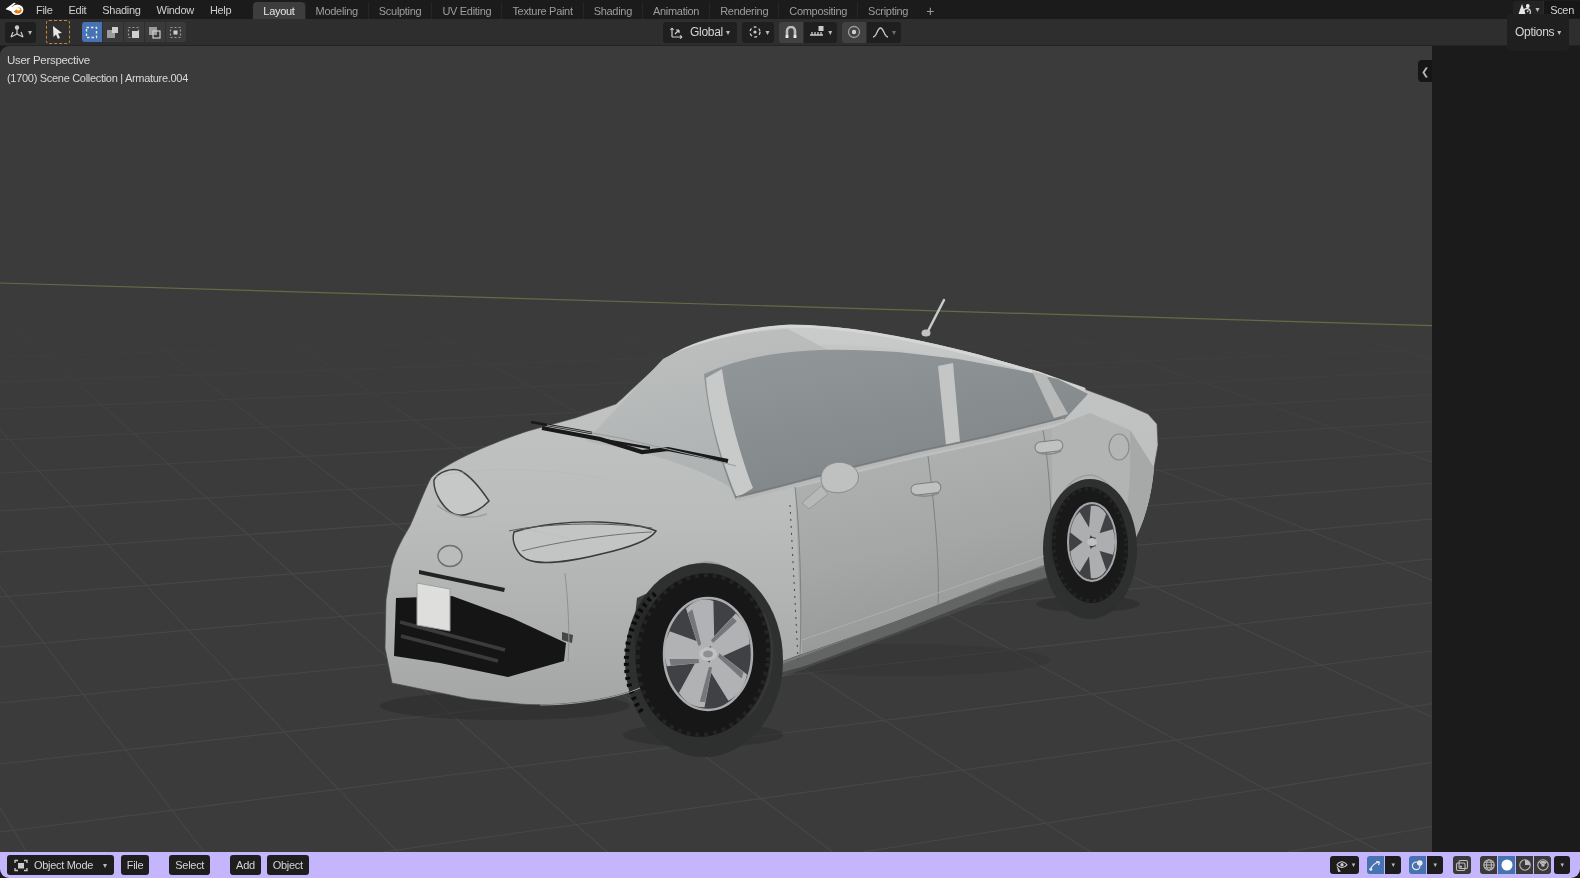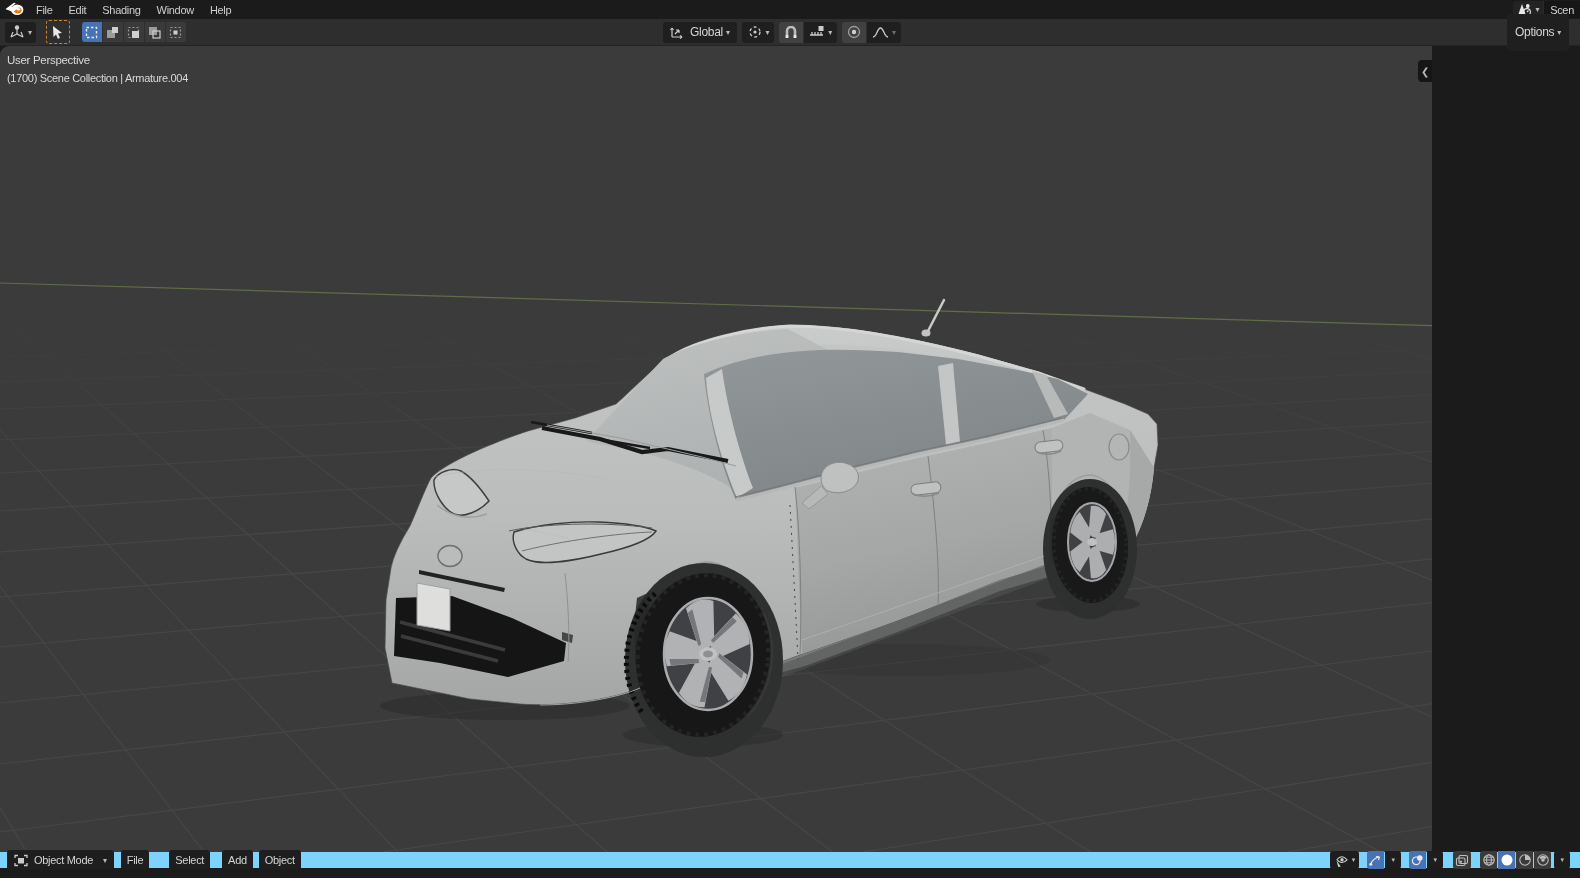--- a/index.html
+++ b/index.html
@@ -12,20 +12,33 @@
 <ellipse cx="13.4" cy="7.2" rx="1.7" ry="1.3" fill="#ffffff"></ellipse>
 <path d="M1.2,6.4 L8.6,0.9 C9.3,0.4 10.3,0.7 10.8,1.3 L6.4,4.9 L14,5.3 L8.1,9.9 L1.5,7.6 C0.8,7.3 0.7,6.8 1.2,6.4 Z" fill="#ffffff"></path>
 </g>
     </svg>
 <div style="display:flex;gap:0">
 <span style="padding:0 8px">File</span>
       <span style="padding:0 8px">Edit</span>
       <span style="padding:0 8px">Shading</span>
       <span style="padding:0 8px">Window</span>
       <span style="padding:0 8px">Help</span>
+</div>
+<div style="display:flex;margin-left:14px;align-items:flex-end;height:19px">
+<div style="background:#3d3d3d;color:#e5e5e5;padding:2px 10px;border-radius:4px 4px 0 0;height:17px;display:flex;align-items:center">Layout</div>
+      <div style="color:#9d9d9d;padding:2px 10px;border-left:1px solid #262626;height:17px;display:flex;align-items:center">Modeling</div>
+      <div style="color:#9d9d9d;padding:2px 10px;border-left:1px solid #262626;height:17px;display:flex;align-items:center">Sculpting</div>
+      <div style="color:#9d9d9d;padding:2px 10px;border-left:1px solid #262626;height:17px;display:flex;align-items:center">UV Editing</div>
+      <div style="color:#9d9d9d;padding:2px 10px;border-left:1px solid #262626;height:17px;display:flex;align-items:center">Texture Paint</div>
+      <div style="color:#9d9d9d;padding:2px 10px;border-left:1px solid #262626;height:17px;display:flex;align-items:center">Shading</div>
+      <div style="color:#9d9d9d;padding:2px 10px;border-left:1px solid #262626;height:17px;display:flex;align-items:center">Animation</div>
+      <div style="color:#9d9d9d;padding:2px 10px;border-left:1px solid #262626;height:17px;display:flex;align-items:center">Rendering</div>
+      <div style="color:#9d9d9d;padding:2px 10px;border-left:1px solid #262626;height:17px;display:flex;align-items:center">Compositing</div>
+      <div style="color:#9d9d9d;padding:2px 10px;border-left:1px solid #262626;height:17px;display:flex;align-items:center">Scripting</div>
+<div style="color:#9d9d9d;padding:0 8px;font-size:14px">+</div>
 </div>
 <div style="margin-left:auto;display:flex;align-items:center;height:19px">
 <div style="background:#232323;border-radius:4px 0 0 4px;height:17px;display:flex;align-items:center;padding:0 4px">
 <svg width="16" height="13" viewBox="0 0 16 13">
           <path d="M5,1 L8.5,11 L1.5,11 Z" fill="#e8e8e8"></path>
           <rect x="9" y="1" width="3.5" height="4" rx="1.6" fill="#e8e8e8"></rect>
           <circle cx="10" cy="9" r="3.4" fill="none" stroke="#e8e8e8" stroke-width="1.1"></circle>
           <path d="M10,9 l1.5,-1.5" stroke="#e8e8e8" stroke-width="1.1"></path>
         </svg>
 <span style="color:#b9b9b9;font-size:8px;margin-left:2px">▾</span>
@@ -390,34 +403,34 @@
 <path d="M77,173 l6,3.5 l-6,2.5 z"></path>
 </g>
 <g stroke="#e8e8e8" stroke-width="1.5" fill="none">
 <path d="M62,202 l3,-12 h10 l3,12 z"></path>
 <path d="M64.5,202 l2,-12 M70,190 v12 M75.5,202 l-2,-12 M62.8,194 h14.5 M61.8,198 h16.5"></path>
 </g>
 </g>
 </svg>
 <div style="position:absolute;right:0px;top:14px;width:14px;height:22px;background:#161616;border-radius:4px 0 0 4px;display:flex;align-items:center;justify-content:center;color:#b9b9b9;font-size:10px">❮</div>
 </div>
-<div style="height:16px;background:#7dd3fc;display:flex;align-items:center;font-size:11px;color:#d4d4d4;position:relative">
+<div style="height:26px;background:#c4b5fd;display:flex;align-items:center;font-size:11px;color:#d4d4d4;position:relative">
 <div style="margin-left:7px;background:#1e1e1e;border-radius:3px;height:20px;display:flex;align-items:center;padding:0 7px">
 <svg width="14" height="13" viewBox="0 0 14 13">
           <g stroke="#ccc" stroke-width="1.3" fill="none">
             <path d="M1,4 V1.5 H4 M10,1.5 H13 V4 M13,9 V11.5 H10 M4,11.5 H1 V9"></path>
           </g>
           <rect x="4" y="4" width="6" height="5.5" fill="#ccc"></rect>
         </svg>
 <span style="margin-left:6px">Object Mode</span>
         <span style="color:#b9b9b9;font-size:8px;margin-left:10px">▾</span>
 </div>
 <div style="margin-left:7px;background:#1e1e1e;border-radius:3px;height:20px;display:flex;align-items:center;padding:0 6px">File</div>
 <div style="margin-left:20px;background:#1e1e1e;border-radius:3px;height:20px;display:flex;align-items:center;padding:0 6px">Select</div>
-<div style="margin-left:12px;background:#1e1e1e;border-radius:3px;height:20px;display:flex;align-items:center;padding:0 6px">Add</div>
+<div style="margin-left:20px;background:#1e1e1e;border-radius:3px;height:20px;display:flex;align-items:center;padding:0 6px">Add</div>
 <div style="margin-left:6px;background:#1e1e1e;border-radius:3px;height:20px;display:flex;align-items:center;padding:0 6px">Object</div>
 <div style="position:absolute;right:10px;display:flex;align-items:center;height:18px">
 <div style="background:#1d1d1d;border-radius:3px;height:18px;display:flex;align-items:center;padding:0 4px">
 <svg width="15" height="13" viewBox="0 0 15 13">
             <path d="M3,5.5 C5,3 8,2.4 9.8,3.3 C11.4,4 12.4,5 13,5.8 C11.4,7.6 8.8,8.8 6.8,8.3 C5,7.9 3.6,6.8 3,5.5 Z" fill="none" stroke="#ccc" stroke-width="1.1"></path>
             <circle cx="8" cy="5.8" r="1.7" fill="#ccc"></circle>
             <path d="M2.5,6.5 L6.8,12.5 L4.2,13 Z" fill="#ccc"></path>
           </svg>
 <span style="color:#b9b9b9;font-size:7px;margin-left:3px">▾</span>
 </div>

